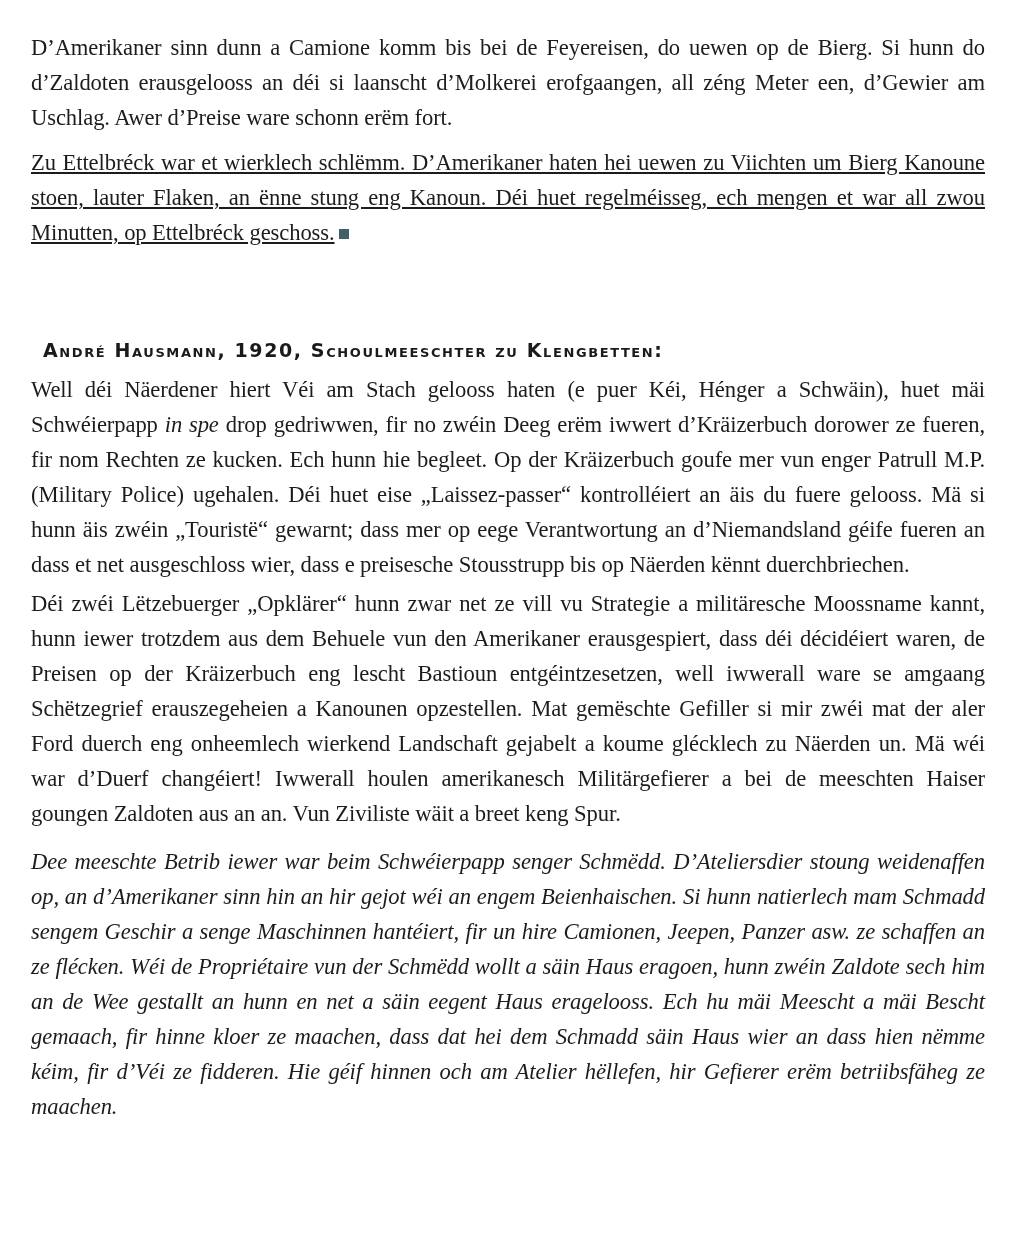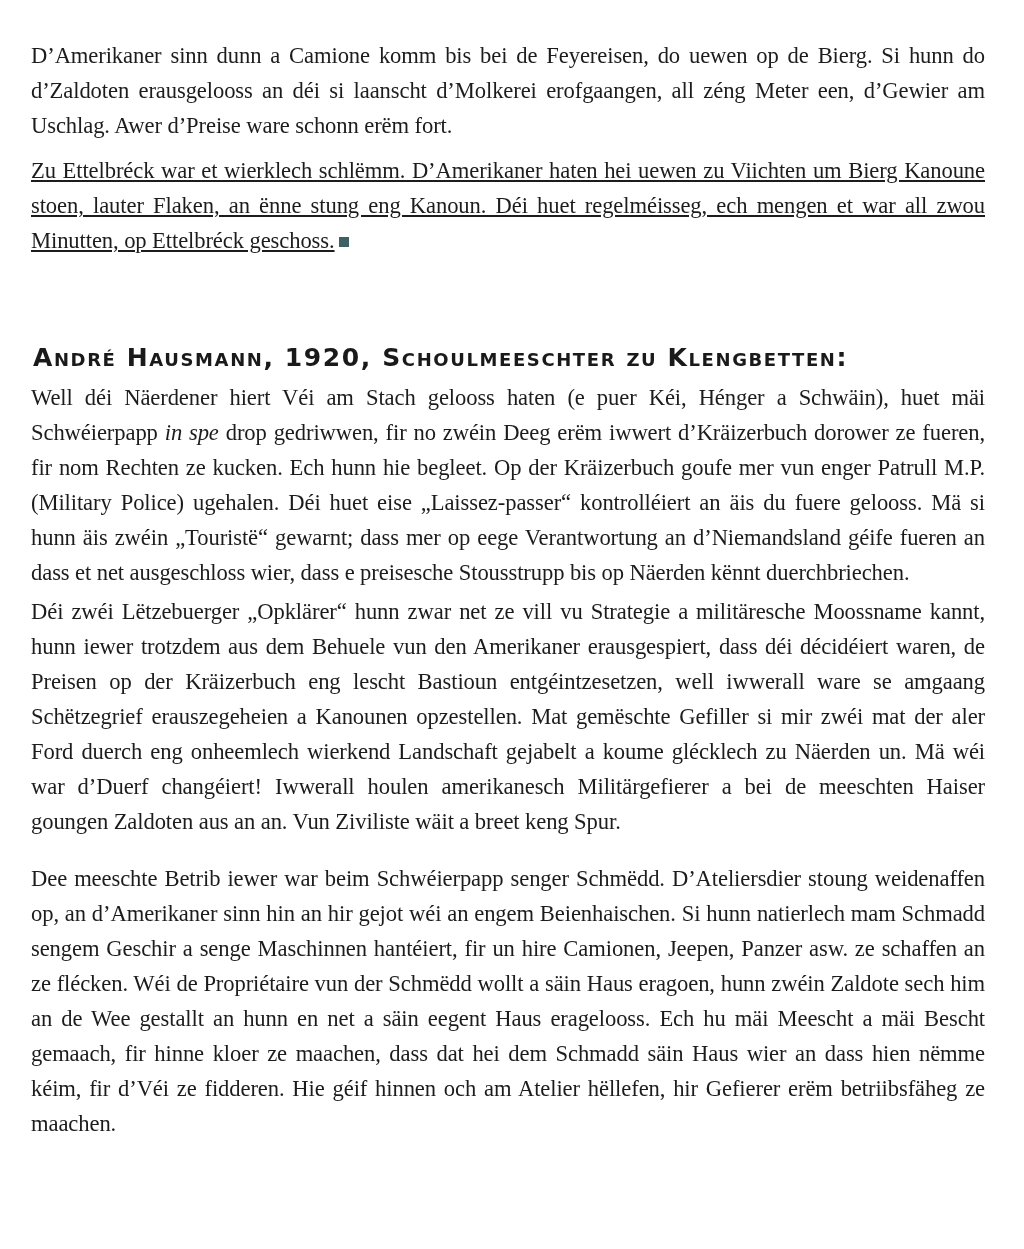--- a/index.html
+++ b/index.html
@@ -10,21 +10,21 @@
     body {
       width: 1024px;
       height: 1249px;
       overflow: hidden;
       position: relative;
       color: #1c1c1c;
     }
     .page {
       position: absolute;
       left: 31px;
-      top: 38px;
+      top: 30px;
       width: 954px;
     }
     .para {
       font-family: "Liberation Serif", "DejaVu Serif", serif;
       font-size: 22.6px;
       line-height: 35px;
       text-align: justify;
       margin: 0 0 12px 0;
       letter-spacing: -0.1px;
     }
@@ -34,31 +34,31 @@
       width: 10px;
       height: 10px;
       background: #3f6166;
       margin-left: 4px;
       vertical-align: 1px;
     }
     .heading {
       font-family: "DejaVu Sans", "Liberation Sans", sans-serif;
       font-variant: small-caps;
       font-weight: bold;
-      font-size: 25px;
+      font-size: 19px;
       letter-spacing: 1.6px;
-      margin: 87px 0 9px 2px;
+      margin: 87px 0 9px 12px;
       line-height: 26px;
       color: #1a1a1a;
     }
     .p-a1 { margin-bottom: 10px; }
     .p-a2 { margin-bottom: 0; text-decoration: underline; }
     .p-b1 { margin-bottom: 4px; }
-    .p-b2 { margin-bottom: 22px; }
-    .p-b3 { margin-bottom: 12px; }
+    .p-b2 { margin-bottom: 13px; }
+    .p-b3 { margin-bottom: 12px; font-style: italic; }
   </style>
 </head>
 <body>
 
 <div class="page">
 
   <section>
     <p class="para p-a1">D’Amerikaner sinn dunn a Camione komm bis bei de Feyereisen, do uewen op de Bierg. Si hunn do d’Zaldoten erausgelooss an déi si laanscht d’Molkerei erofgaangen, all zéng Meter een, d’Gewier am Uschlag. Awer d’Preise ware schonn erëm fort.</p>
     <p class="para p-a2"><span>Zu Ettelbréck war et wierklech schlëmm. D’Amerikaner haten hei uewen zu Viichten um Bierg Kanoune stoen, lauter Flaken, an ënne stung eng Kanoun. Déi huet regelméisseg, ech mengen et war all zwou Minutten, op Ettelbréck geschoss.</span><span class="end-mark" style="background: rgb(63, 97, 102);"></span></p>
   </section>

